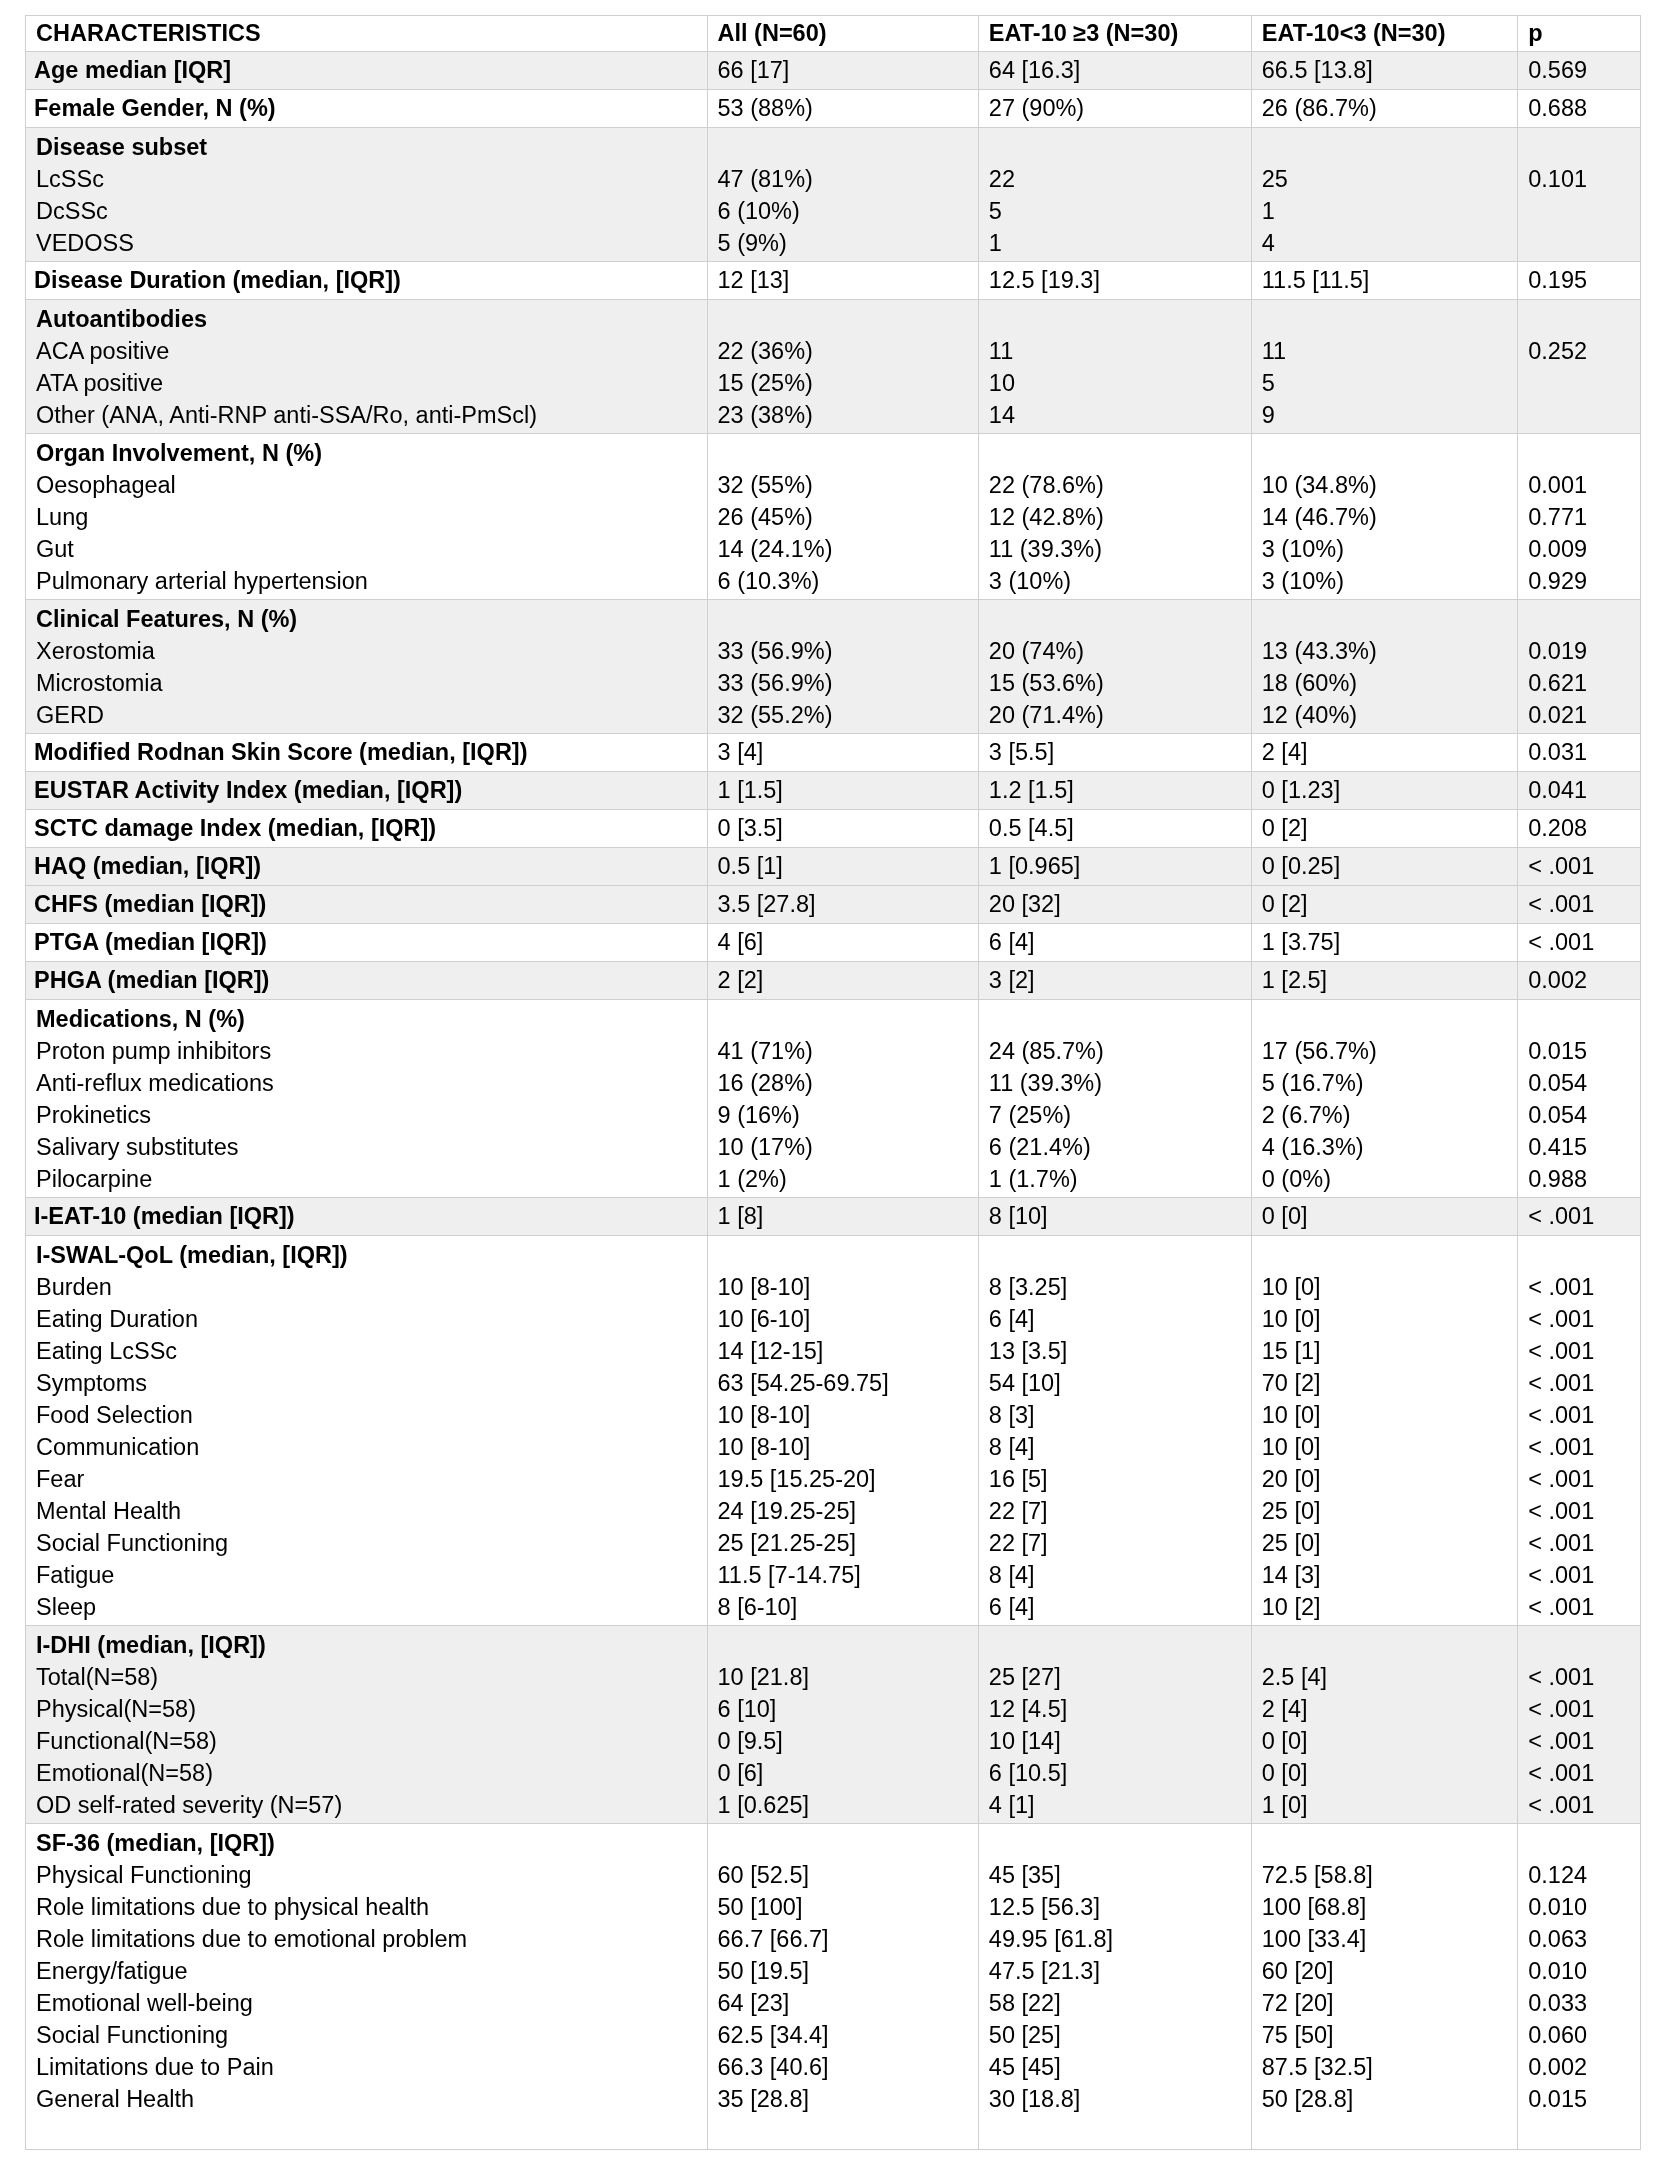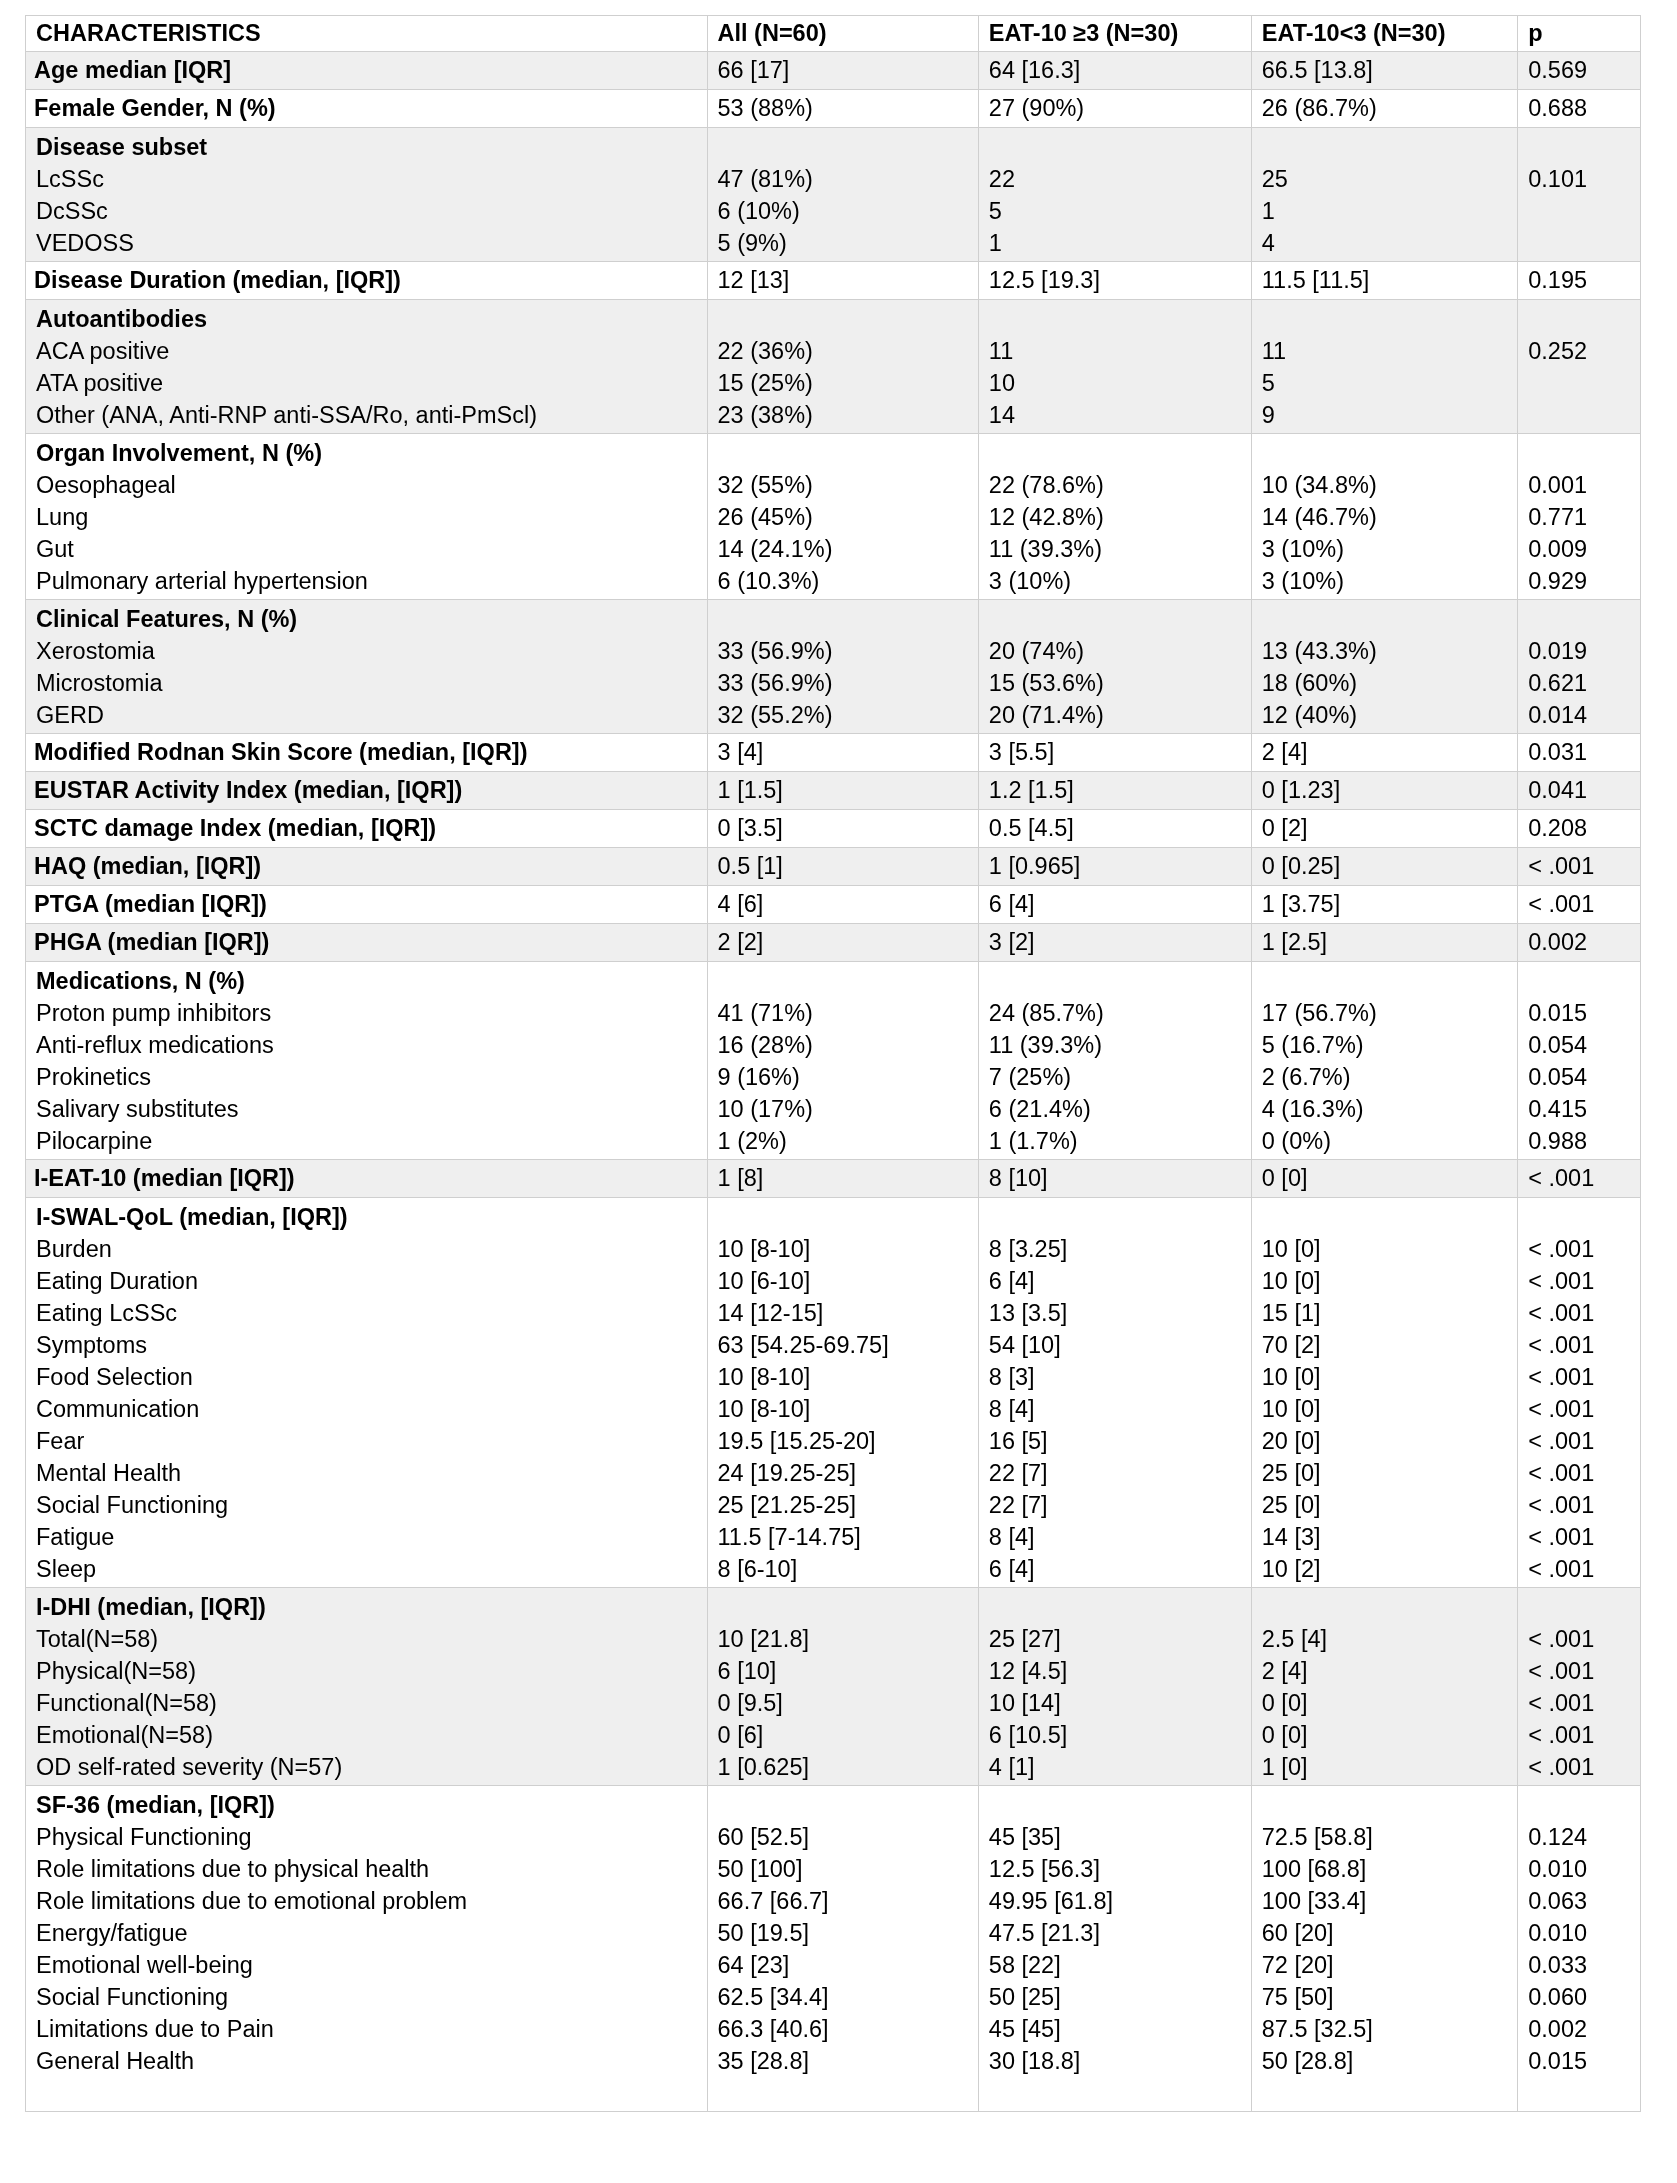--- a/index.html
+++ b/index.html
@@ -239,21 +239,21 @@
             <td class="value-cell">
               <div class="line"></div>
               <div class="line">13 (43.3%)</div>
               <div class="line">18 (60%)</div>
               <div class="line">12 (40%)</div>
             </td>
             <td class="value-cell">
               <div class="line"></div>
               <div class="line">0.019</div>
               <div class="line">0.621</div>
-              <div class="line">0.014</div>
+              <div class="line">0.021</div>
             </td>
           </tr>
           <tr class="simple">
             <td class="label-cell">Modified Rodnan Skin Score (median, [IQR])</td>
             <td class="value-cell">3 [4]</td>
             <td class="value-cell">3 [5.5]</td>
             <td class="value-cell">2 [4]</td>
             <td class="value-cell">0.031</td>
           </tr>
           <tr class="shaded simple">
@@ -268,20 +268,27 @@
             <td class="value-cell">0 [3.5]</td>
             <td class="value-cell">0.5 [4.5]</td>
             <td class="value-cell">0 [2]</td>
             <td class="value-cell">0.208</td>
           </tr>
           <tr class="shaded simple">
             <td class="label-cell">HAQ (median, [IQR])</td>
             <td class="value-cell">0.5 [1]</td>
             <td class="value-cell">1 [0.965]</td>
             <td class="value-cell">0 [0.25]</td>
+            <td class="value-cell">&lt; .001</td>
+          </tr>
+          <tr class="shaded simple">
+            <td class="label-cell">CHFS (median [IQR])</td>
+            <td class="value-cell">3.5 [27.8]</td>
+            <td class="value-cell">20 [32]</td>
+            <td class="value-cell">0 [2]</td>
             <td class="value-cell">&lt; .001</td>
           </tr>
           <tr class="simple">
             <td class="label-cell">PTGA (median [IQR])</td>
             <td class="value-cell">4 [6]</td>
             <td class="value-cell">6 [4]</td>
             <td class="value-cell">1 [3.75]</td>
             <td class="value-cell">&lt; .001</td>
           </tr>
           <tr class="shaded simple">

